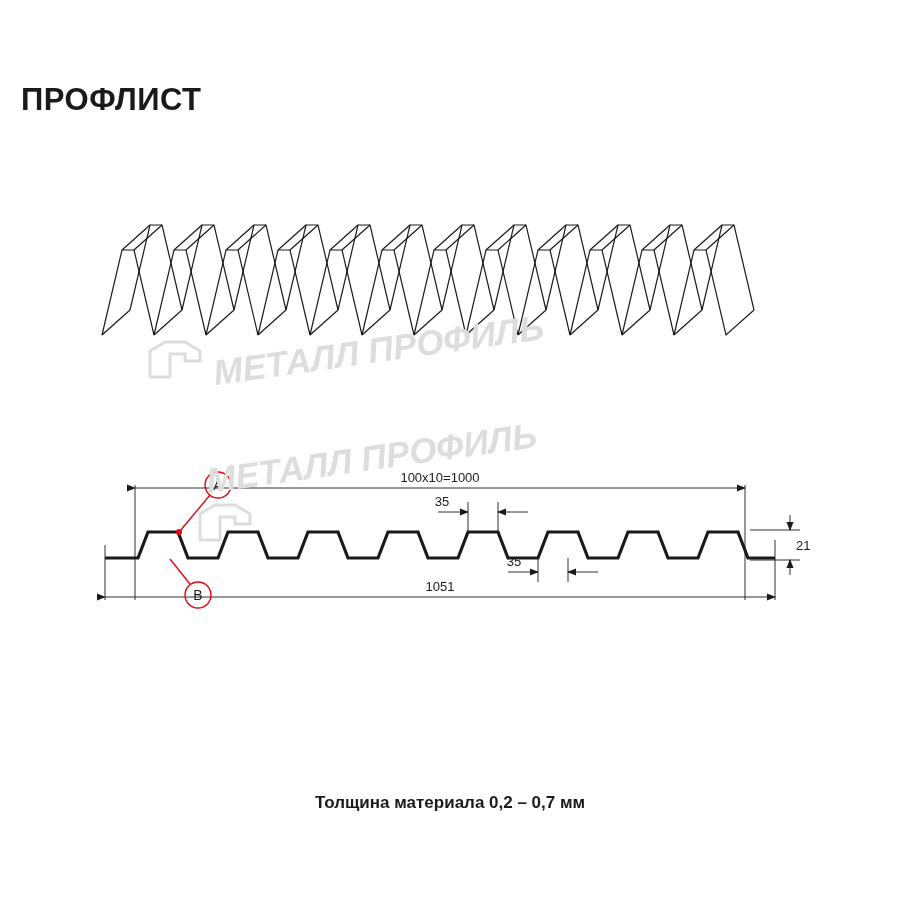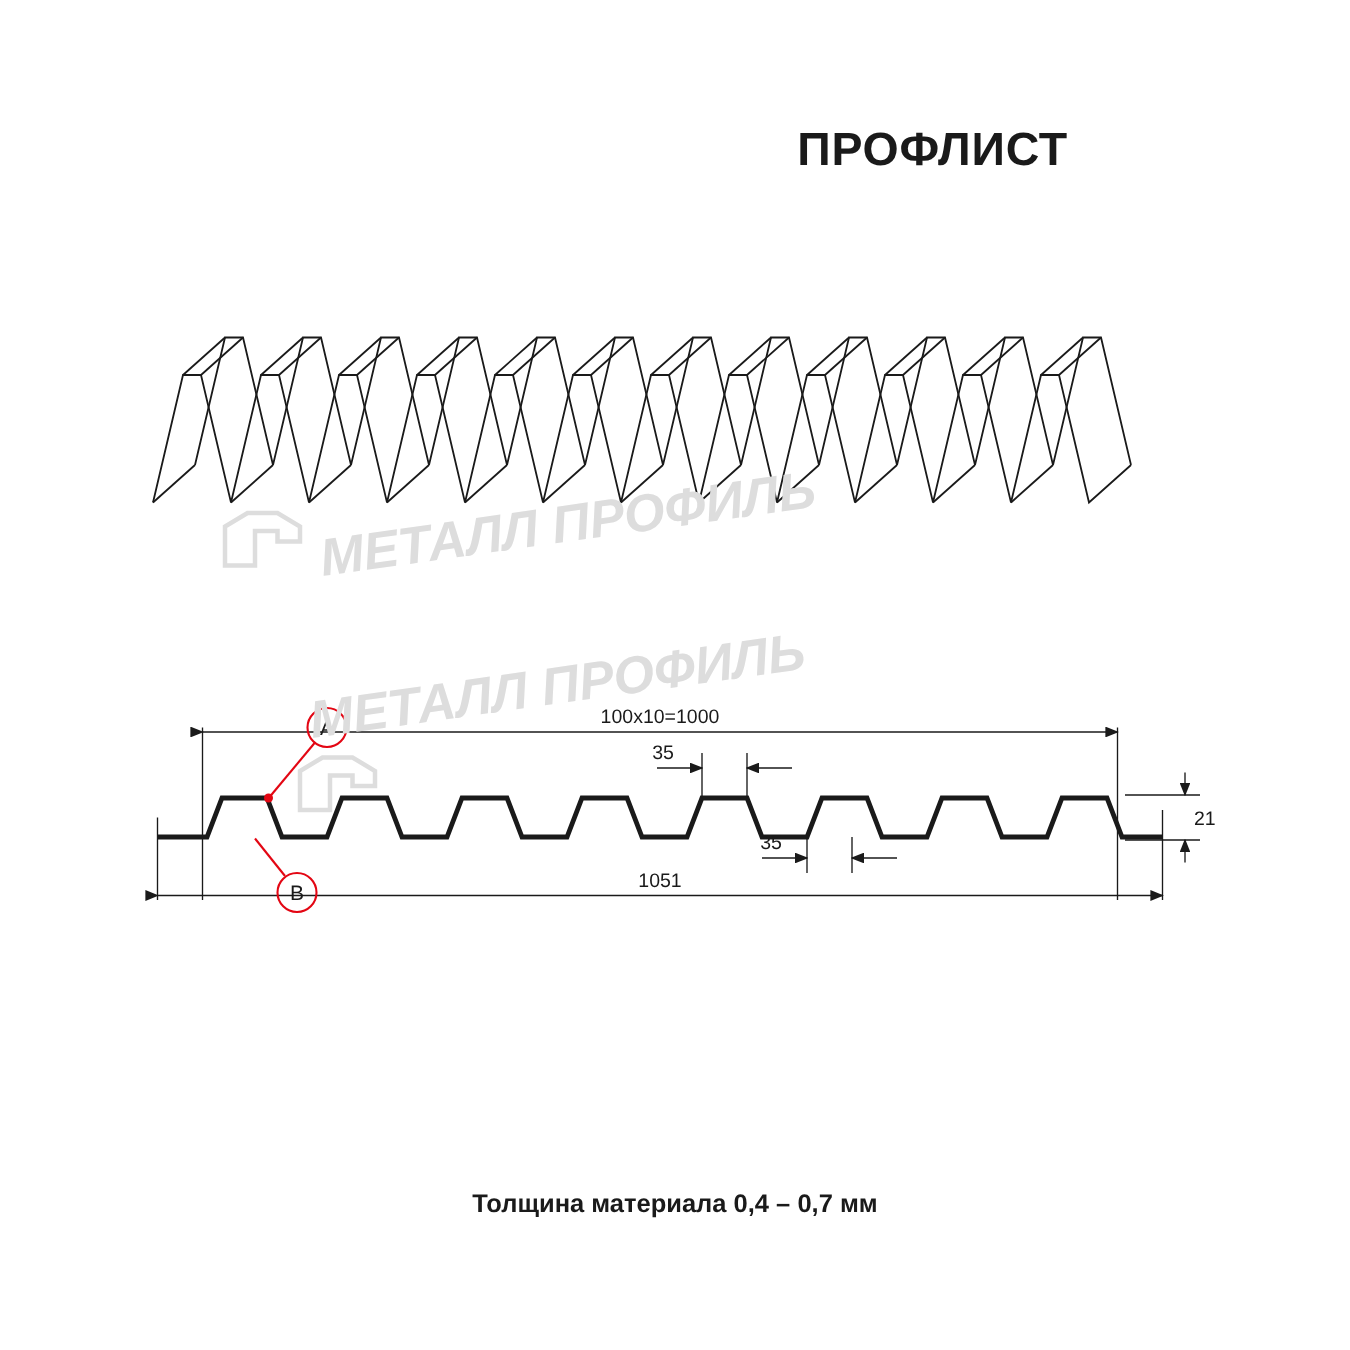--- a/index.html
+++ b/index.html
@@ -18,25 +18,26 @@
   .sheet {
     position: relative;
     width: 900px;
     height: 900px;
   }
   .title {
     position: absolute;
     top: 82px;
     left: 0;
     width: 712px;
-    text-align: right;
+    text-align: left;
     font-size: 31px;
     font-weight: bold;
     letter-spacing: 0.5px;
     color: #1a1a1a;
+    padding-left: 21px;
   }
   .subtitle {
     position: absolute;
     top: 131px;
     left: 0;
     width: 900px;
     text-align: center;
     font-size: 15px;
     font-weight: bold;
     color: #1a1a1a;
@@ -240,15 +241,15 @@
       </g>
       <text x="108" y="160" text-anchor="middle" font-size="14" fill="#e30613">B</text>
     </svg>
   </div>
 
   <div class="wm wm-2">МЕТАЛЛ ПРОФИЛЬ</div>
   <svg class="wm-mark" style="top:500px;left:195px;" width="70" height="55" viewBox="0 0 70 55">
     <path d="M5 40 L5 14 L20 5 L40 5 L55 14 L55 24 L40 24 L40 17 L25 17 L25 40 Z" fill="none" stroke="#dddddd" stroke-width="3"></path>
   </svg>
 
-  <div class="footnote">Толщина материала 0,4 – 0,7 мм</div>
+  <div class="footnote">Толщина материала 0,2 – 0,7 мм</div>
 
 </div>
 
 </body></html>

